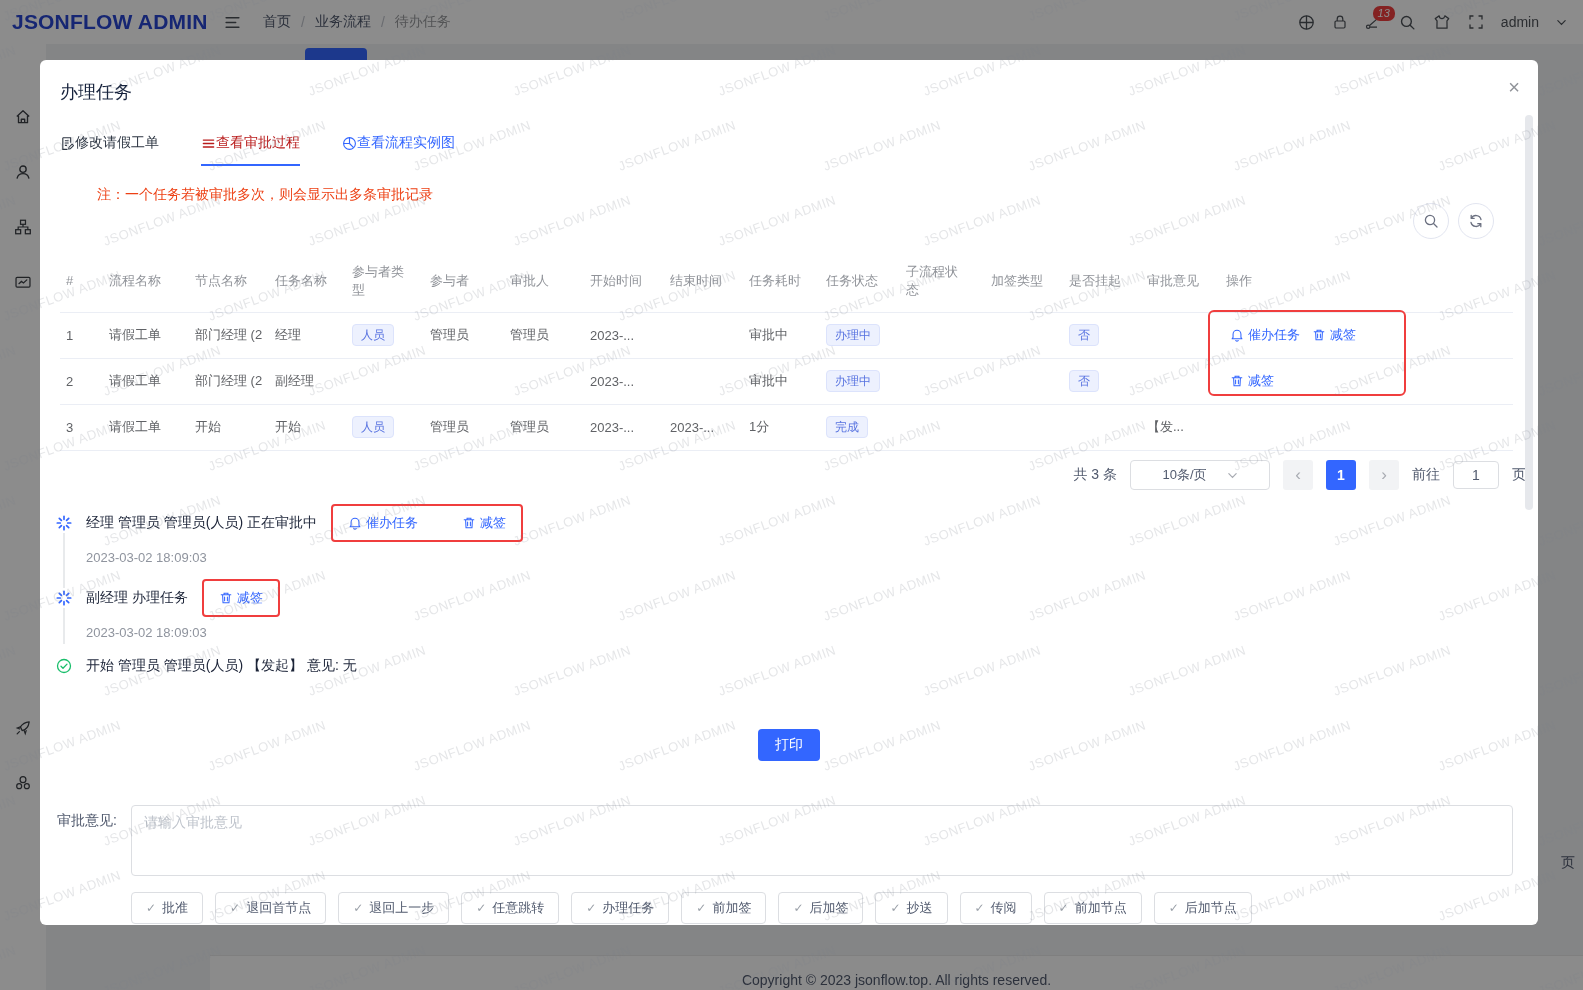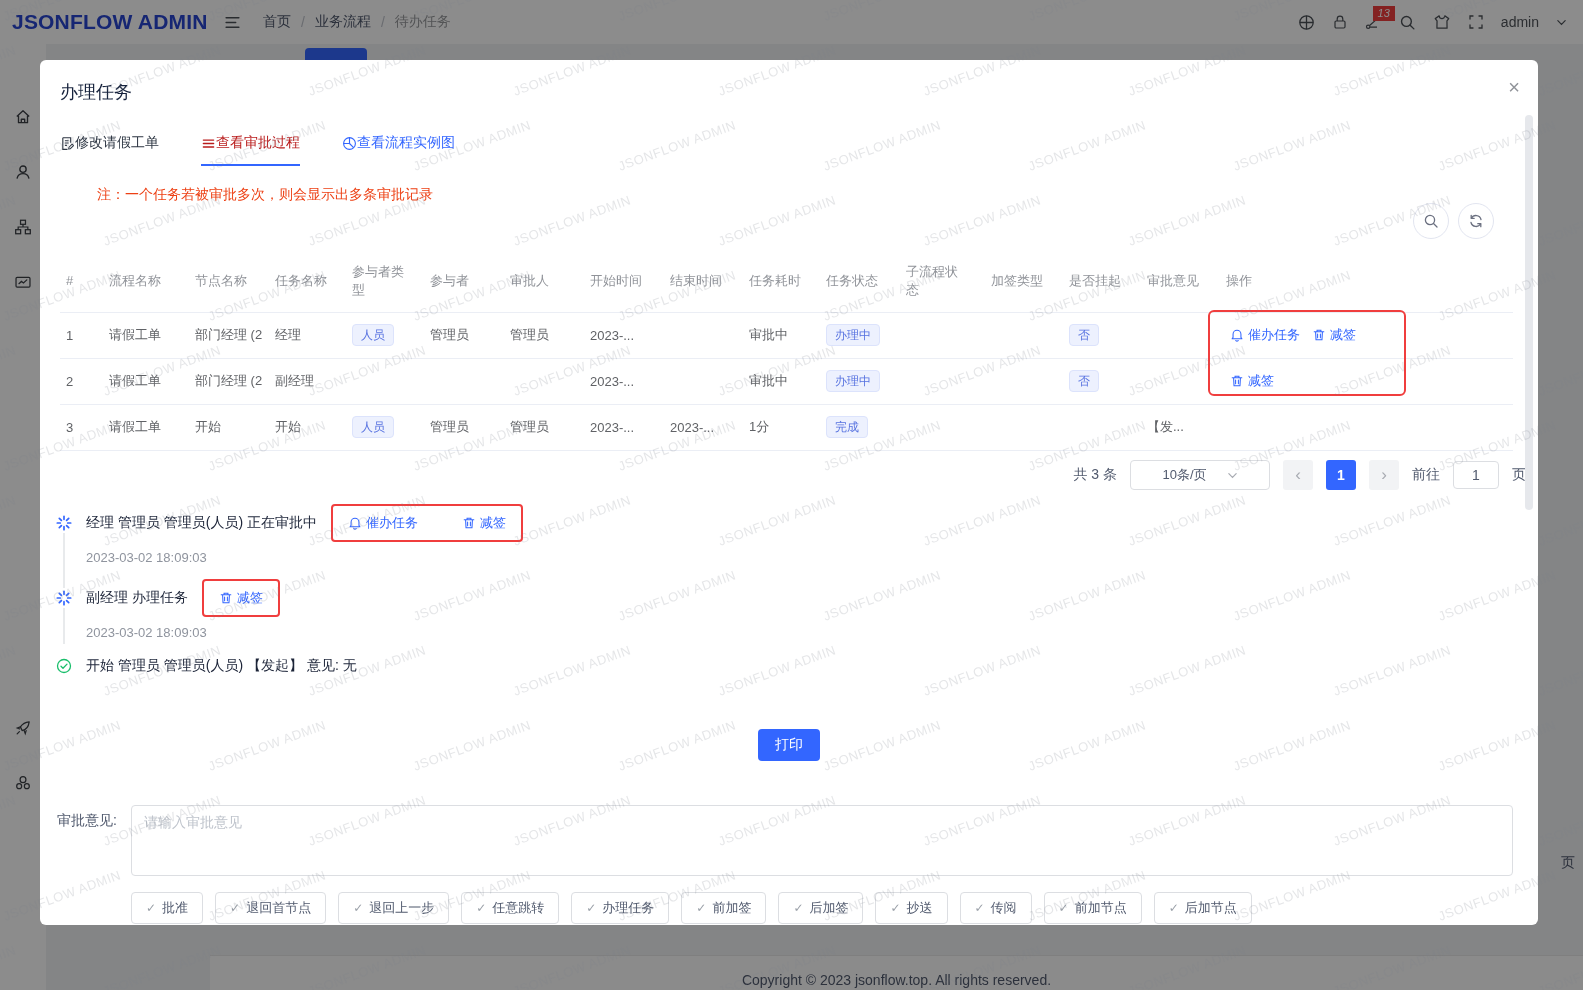--- a/index.html
+++ b/index.html
@@ -11,21 +11,21 @@
   
   .app-header{position:absolute;left:0;top:0;right:0;height:44px;background:#fff;display:flex;align-items:center;padding:0 16px 0 12px;z-index:1;}
   .logo{font-size:21px;font-weight:700;color:#2946d1;width:212px;letter-spacing:.2px;}
   .icn{display:inline-flex;align-items:center;justify-content:center;color:#4c5157;}
   .hamburger{margin-right:22px;}
   .breadcrumb{display:flex;align-items:center;gap:10px;font-size:14px;color:#515a6e;}
   .crumb-sep{color:#c0c4cc;}
   .breadcrumb .crumb:last-of-type{color:#97999c;}
   .header-right{margin-left:auto;display:flex;align-items:center;gap:17px;color:#4c5157;}
   .badge-wrap{position:relative;}
-  .badge{position:absolute;top:-8px;right:-13px;background:#f03e3e;color:#fff;font-size:11px;line-height:13px;border-radius:0;padding:1px 5px;}
+  .badge{position:absolute;top:-8px;right:-13px;background:#f03e3e;color:#fff;font-size:11px;line-height:13px;border-radius:7px;padding:1px 5px;}
   .username{font-size:14px;color:#50545a;}
   .sidebar{position:absolute;left:0;top:44px;bottom:0;width:46px;background:#fff;z-index:1;}
   .side-icn{position:absolute;left:14px;color:#3c4046;display:flex;}
   .bg-btn{position:absolute;left:305px;top:48px;width:62px;height:26px;border-radius:4px;background:#3366ff;z-index:1;}
   .bg-page-suffix{position:absolute;right:8px;top:854px;font-size:14px;color:#515a6e;z-index:1;}
   .app-footer{position:absolute;left:210px;right:0;top:955px;height:35px;background:#fdfdfd;border-top:1px solid #e8e8e8;display:flex;align-items:flex-end;justify-content:center;padding-bottom:2px;z-index:1;font-size:14px;color:#515a6e;}
   
   .overlay{position:absolute;inset:0;background:rgba(0,0,0,.45);z-index:5;}
   
   .modal{position:absolute;left:40px;top:60px;width:1498px;height:865px;background:#fff;border-radius:6px;z-index:10;}

